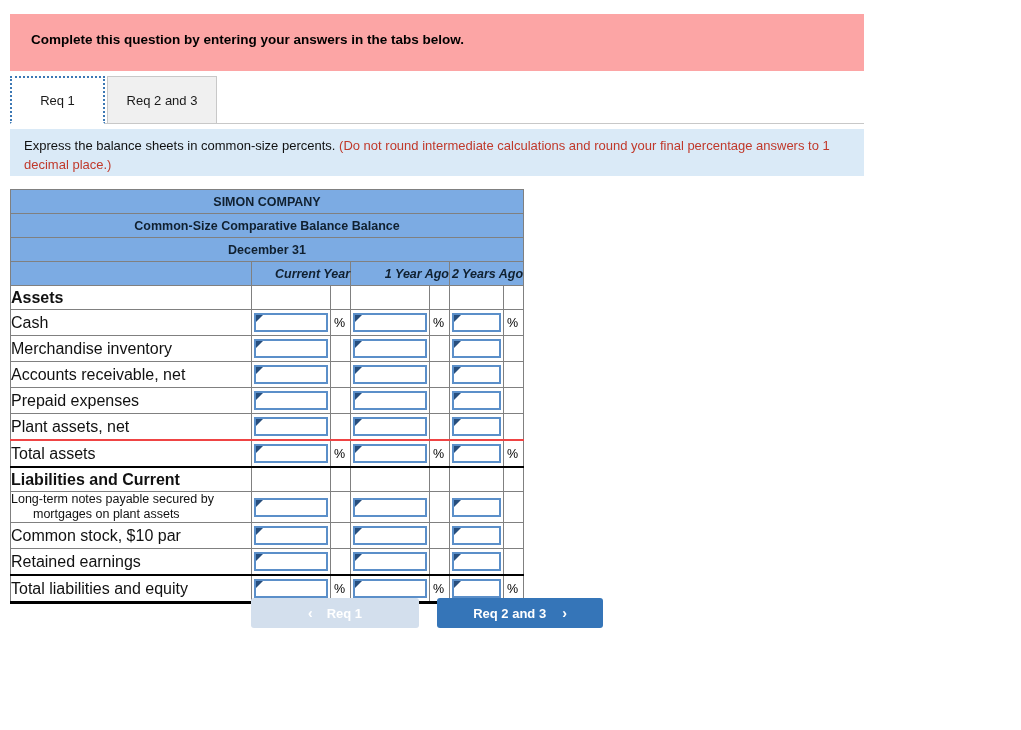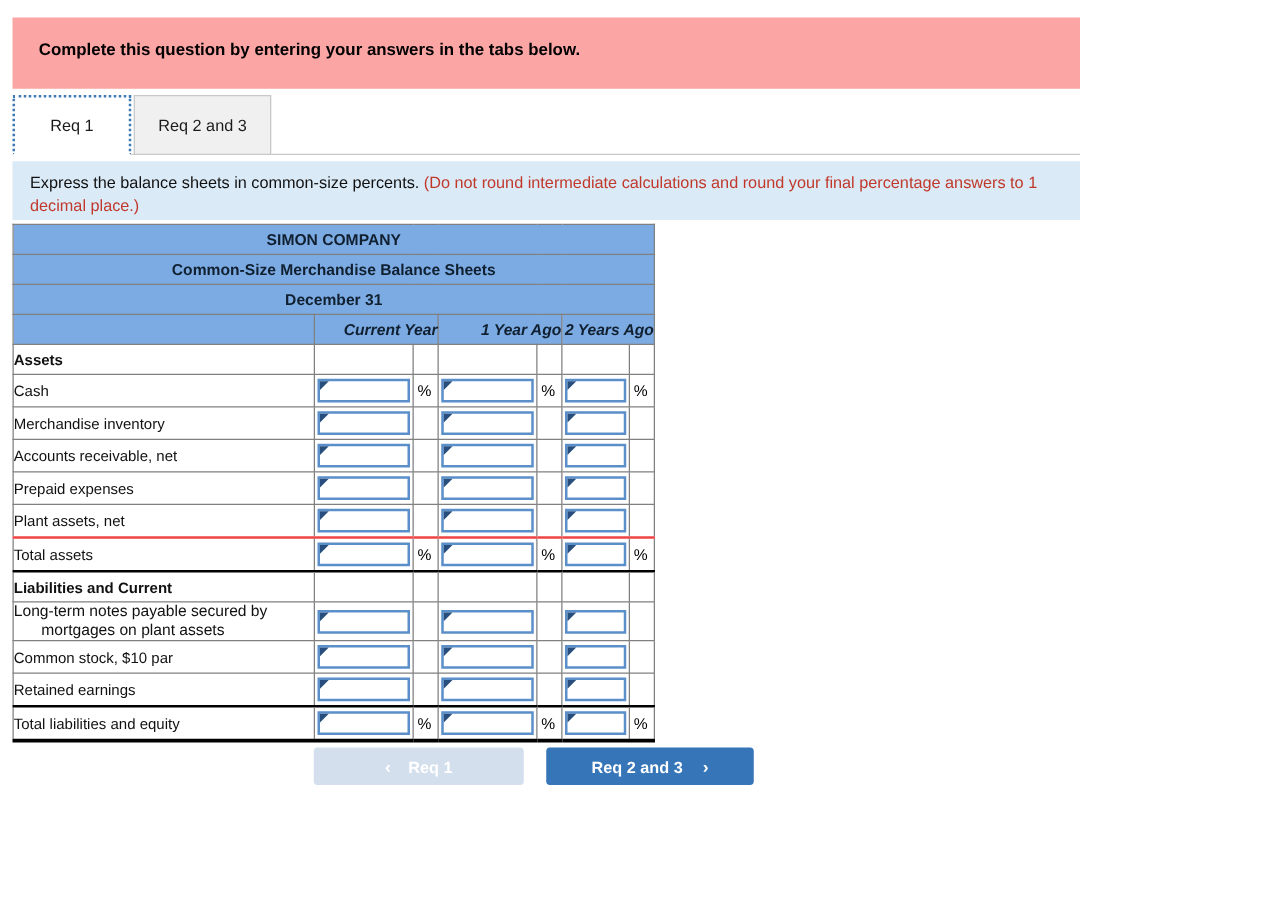--- a/index.html
+++ b/index.html
@@ -90,21 +90,21 @@
     line-height: 19px;
     font-size: 13px;
   }
   .instr-main { color: #111; }
   .instr-note { color: #c0392b; }
 
   
   .sheet {
     position: absolute;
     left: 10px;
-    top: 179px;
+    top: 189px;
     width: 513px;
     border-collapse: collapse;
     table-layout: fixed;
     font-size: 12.5px;
   }
   .sheet td {
     border: 1px solid #808080;
     padding: 0;
     height: 23px;
     vertical-align: middle;
@@ -124,21 +124,21 @@
     font-weight: bold;
     color: #102030;
     font-size: 12.5px;
     font-style: italic;
   }
   .blank-hdr { background: #7cabe3; }
 
   .lbl {
     padding-left: 5px;
     white-space: nowrap;
-    font-size: 12px;
+    font-size: 16px;
     color: #111;
   }
   .lbl.bold { font-weight: bold; }
   .lbl2 {
     padding-left: 5px;
     font-size: 12.5px;
     line-height: 15px;
     color: #111;
   }
   .lbl2 .l2 { display: block; padding-left: 22px; }
@@ -244,21 +244,21 @@
     <col style="width:79px">
     <col style="width:20px">
     <col style="width:54px">
     <col style="width:20px">
   </colgroup>
   <tbody id="sheet-body">
       <tr>
         <td class="hdr title" colspan="7">SIMON COMPANY</td>
       </tr>
       <tr>
-        <td class="hdr title" colspan="7">Common-Size Merchandise Balance Sheets</td>
+        <td class="hdr title" colspan="7">Common-Size Comparative Balance Balance</td>
       </tr>
       <tr>
         <td class="hdr title" colspan="7">December 31</td>
       </tr>
       <tr>
         <td class="blank-hdr"></td>
         <td class="colhdr" colspan="2">Current Year</td>
         <td class="colhdr" colspan="2">1 Year Ago</td>
         <td class="colhdr" colspan="2">2 Years Ago</td>
       </tr>

